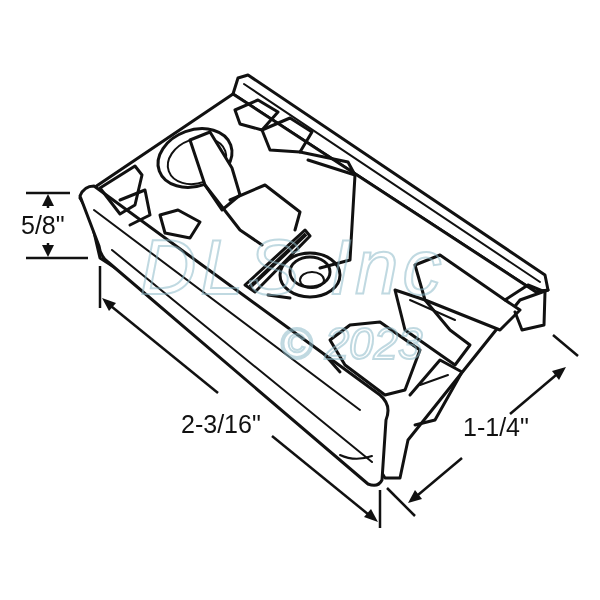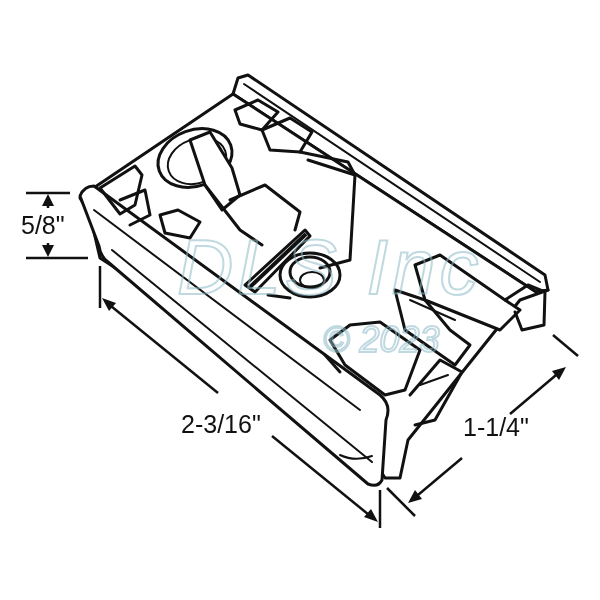--- a/index.html
+++ b/index.html
@@ -4,21 +4,21 @@
   <style>
     html, body { margin: 0; padding: 0; background: #ffffff; }
     body { width: 600px; height: 600px; overflow: hidden; position: relative; font-family: "Liberation Sans", sans-serif; }
     #canvas { position: absolute; left: 0; top: 0; width: 600px; height: 600px; }
     .ln { fill: none; stroke: #111111; stroke-width: 3; stroke-linejoin: round; stroke-linecap: round; }
     .ln-thin { fill: none; stroke: #111111; stroke-width: 2; stroke-linejoin: round; stroke-linecap: round; }
     .fill-w { fill: #ffffff; stroke: #111111; stroke-width: 3; stroke-linejoin: round; }
     .dim { stroke: #111111; stroke-width: 2.5; fill: none; }
     .arrow { fill: #111111; }
     .dim-label { position: absolute; font-family: "Liberation Sans", sans-serif; font-size: 25px; color: #111111; white-space: nowrap; line-height: 1; }
-    .wm { position: absolute; font-family: "Liberation Sans", sans-serif; font-style: italic; color: transparent; -webkit-text-stroke: 2px rgba(140,185,200,0.55); white-space: nowrap; line-height: 1; margin-left: 37px; }
+    .wm { position: absolute; font-family: "Liberation Sans", sans-serif; font-style: italic; color: transparent; -webkit-text-stroke: 2px rgba(140,185,200,0.55); white-space: nowrap; line-height: 1; }
   </style>
 </head>
 <body>
 
 <svg id="canvas" viewBox="0 0 600 600" xmlns="http://www.w3.org/2000/svg">
 
   <g>
     <path class="fill-w" d="M238,78 L248,75 L545,275 L548,290 L536,292 L233,94 Z"></path>
     <path class="ln-thin" d="M244,84 L540,282"></path>
   </g>
@@ -100,17 +100,17 @@
     <line class="dim" x1="387" y1="488" x2="415" y2="516"></line>
     <line class="dim" x1="553" y1="335" x2="578" y2="356"></line>
     <line class="dim" x1="412" y1="500" x2="462" y2="458"></line>
     <polygon class="arrow" points="408,503 415,490 422,499"></polygon>
     <line class="dim" x1="510" y1="414" x2="562" y2="370"></line>
     <polygon class="arrow" points="566,367 559,380 552,371"></polygon>
   </g>
 </svg>
 
 <div class="wm" style="left:140px; top:228px; font-size:78px; letter-spacing:4px;">DLS Inc</div>
-<div class="wm" style="left:286px; top:322px; font-size:36px;">© 2023</div>
+<div class="wm" style="left:280px; top:322px; font-size:44px;">© 2023</div>
 
 <div class="dim-label" style="left:21px; top:213px;">5/8"</div>
 <div class="dim-label" style="left:181px; top:412px;">2-3/16"</div>
 <div class="dim-label" style="left:463px; top:415px;">1-1/4"</div>
 
 </body></html>

